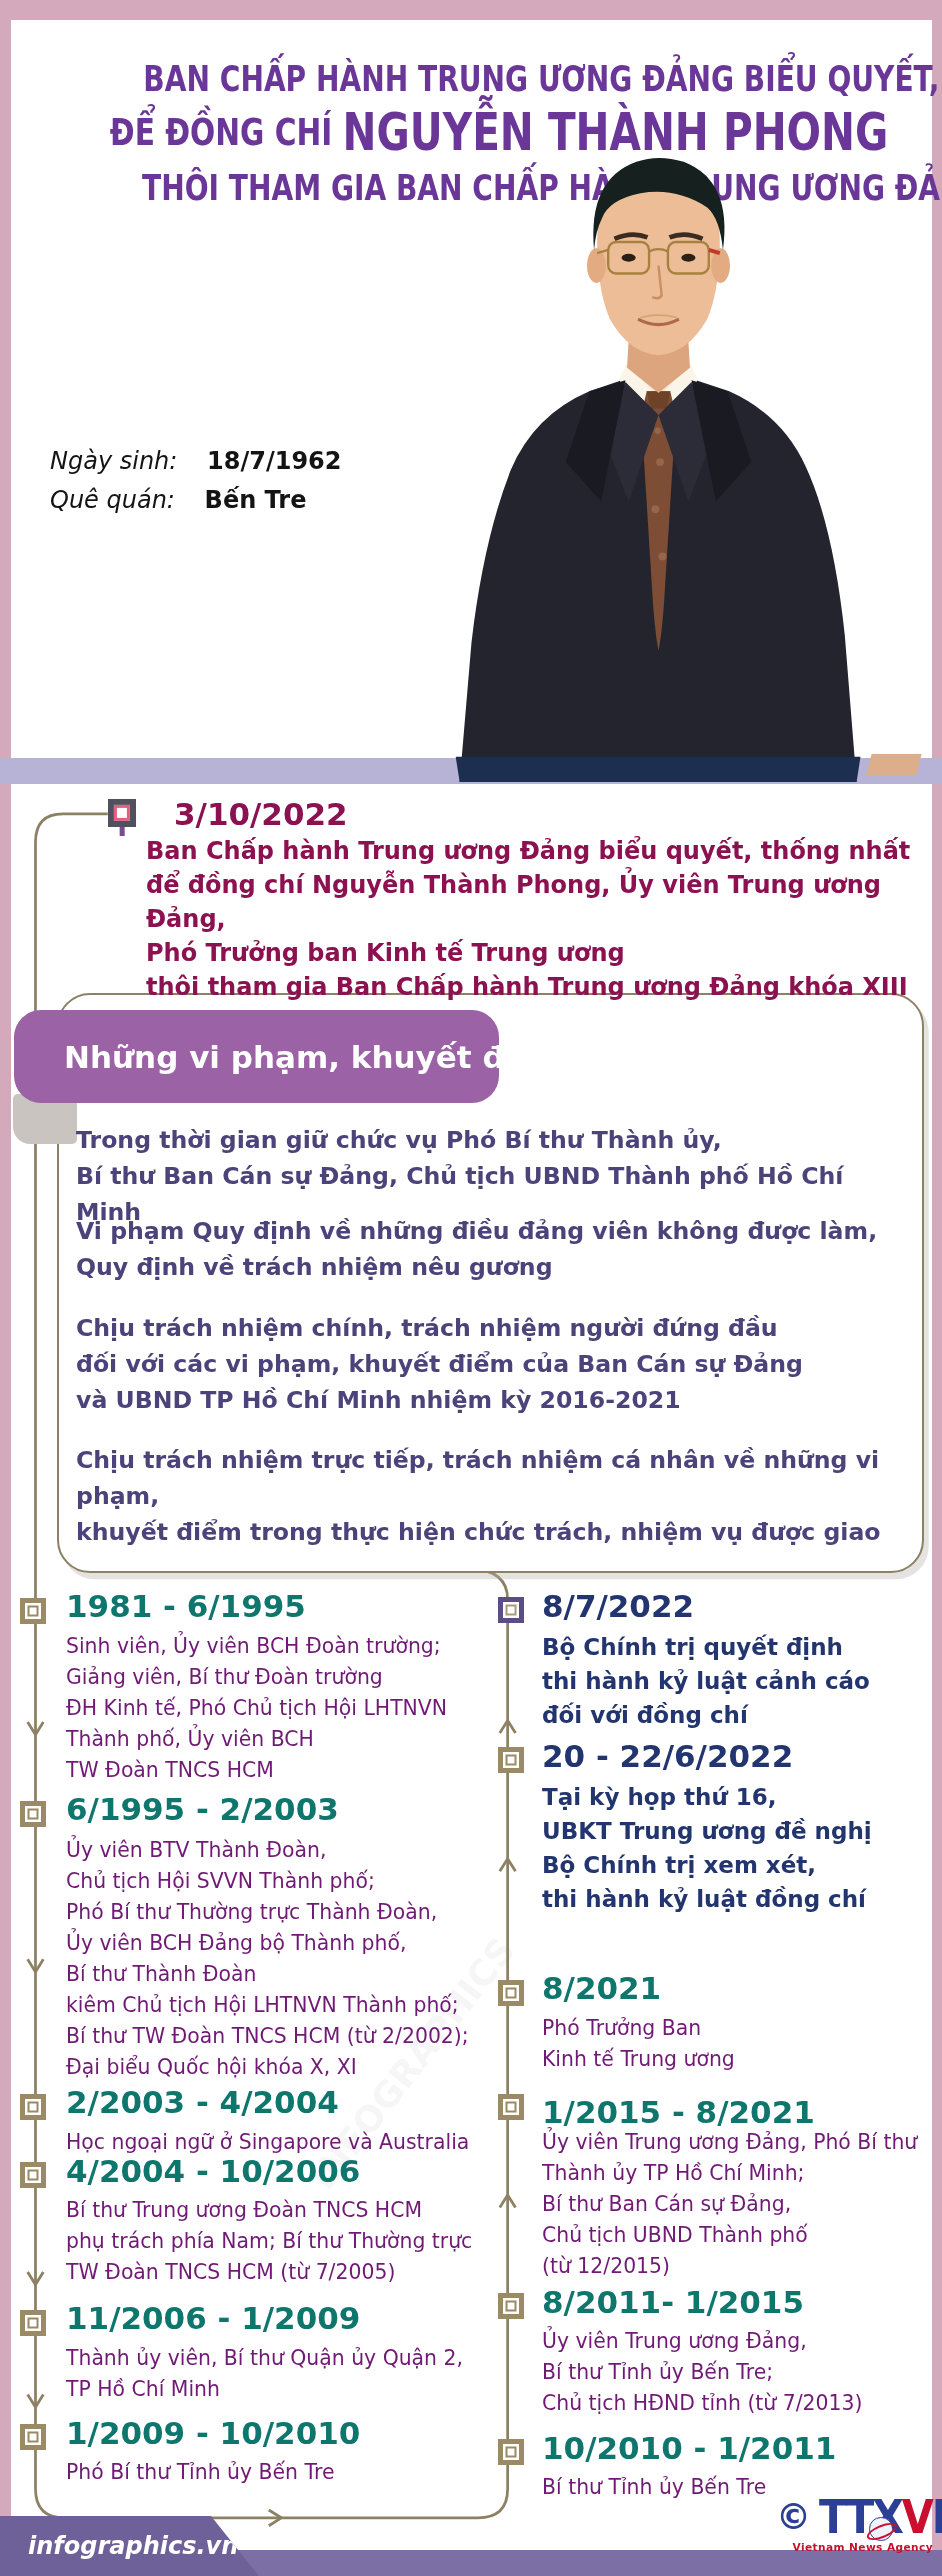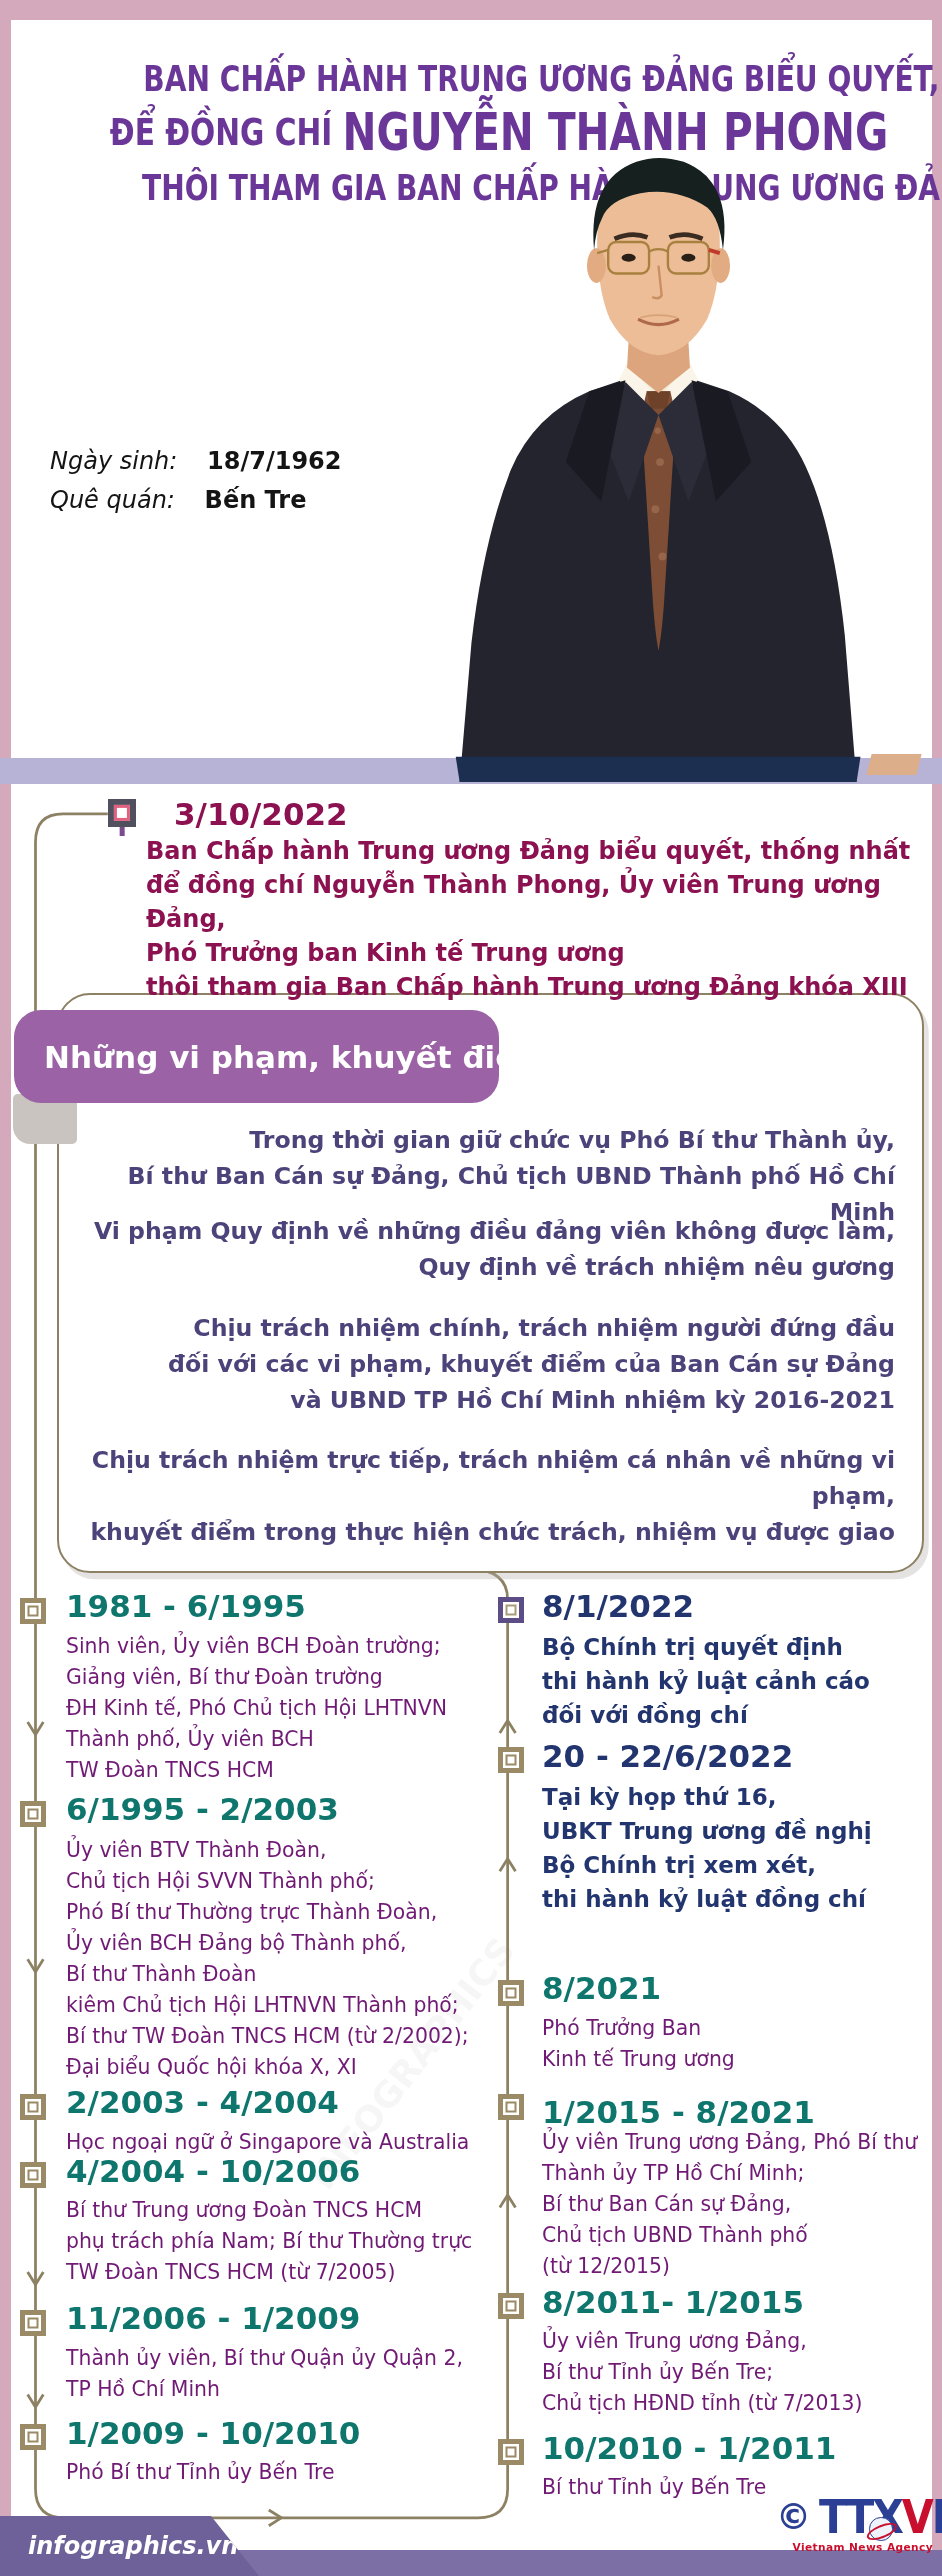--- a/index.html
+++ b/index.html
@@ -36,22 +36,22 @@
   .decision-body{position:absolute;left:146px;top:834px;font-size:24px;font-weight:700;color:#8c1150;
                  line-height:34px;white-space:pre-line;z-index:5;}
 
   
   .card{position:absolute;left:57px;top:993px;width:863px;height:576px;border:2px solid #8d8163;
         border-radius:33px;background:#ffffff;z-index:4;box-shadow:4.7px 6.3px 0 rgba(180,175,168,.35);}
   .graytab{position:absolute;left:12.6px;top:1094px;width:64px;height:50px;background:#c9c4c0;
            border-radius:4.7px 0 4.7px 17.3px;z-index:5;}
   .pill{position:absolute;left:14px;top:1010px;width:485px;height:93px;background:#9b63a5;
         border-radius:27px;z-index:6;display:flex;align-items:center;}
-  .pill span{color:#ffffff;font-size:31px;font-weight:800;padding-left:30px;white-space:nowrap;}
-  .vio{position:absolute;left:86px;width:809px;text-align:right;color:#4b4379;font-weight:700;
+  .pill span{color:#ffffff;font-size:31px;font-weight:800;padding-left:50px;white-space:nowrap;}
+  .vio{position:absolute;left:76px;width:809px;text-align:left;color:#4b4379;font-weight:700;
        font-size:23.6px;line-height:36px;white-space:pre-line;z-index:6;}
   .vio.p0{top:1122px;} .vio.p1{top:1213px;} .vio.p2{top:1310px;} .vio.p3{top:1442px;}
 
   
   .tl-svg{position:absolute;left:0;top:0;width:943px;height:2576px;z-index:4;pointer-events:none;}
   .mk{position:absolute;width:26px;height:26px;background:#ffffff;border:5.5px solid #9a8a65;
       box-sizing:border-box;z-index:6;}
   .mk::after{content:"";position:absolute;left:50%;top:50%;width:7px;height:7px;
       transform:translate(-50%,-50%);border:2.4px solid #9a8a65;background:#fff;}
   .mk.purple{border-color:#5d4d86;}
@@ -231,21 +231,21 @@
   <div class="mk" style="left:19.6px;top:2310px;"></div>
   <div class="tl-date olive" style="left:66px;top:2300px;">11/2006  - 1/2009</div>
   <div class="tl-body plain" style="left:66px;top:2343px;">Thành ủy viên, Bí thư Quận ủy Quận 2,
 TP Hồ Chí Minh</div>
 
   <div class="mk" style="left:19.6px;top:2424px;"></div>
   <div class="tl-date olive" style="left:66px;top:2415px;">1/2009 - 10/2010</div>
   <div class="tl-body plain" style="left:66px;top:2457px;">Phó Bí thư Tỉnh ủy Bến Tre</div>
 
   <div class="mk purple" style="left:498px;top:1597px;"></div>
-  <div class="tl-date navy" style="left:542px;top:1588px;">8/1/2022</div>
+  <div class="tl-date navy" style="left:542px;top:1588px;">8/7/2022</div>
   <div class="tl-body navy" style="left:542px;top:1630px;">Bộ Chính trị quyết định
 thi hành kỷ luật cảnh cáo
 đối với đồng chí</div>
 
   <div class="mk" style="left:498px;top:1747px;"></div>
   <div class="tl-date navy" style="left:542px;top:1738px;">20 - 22/6/2022</div>
   <div class="tl-body navy" style="left:542px;top:1780px;">Tại kỳ họp thứ 16,
 UBKT Trung ương đề nghị
 Bộ Chính trị xem xét,
 thi hành kỷ luật đồng chí</div>

